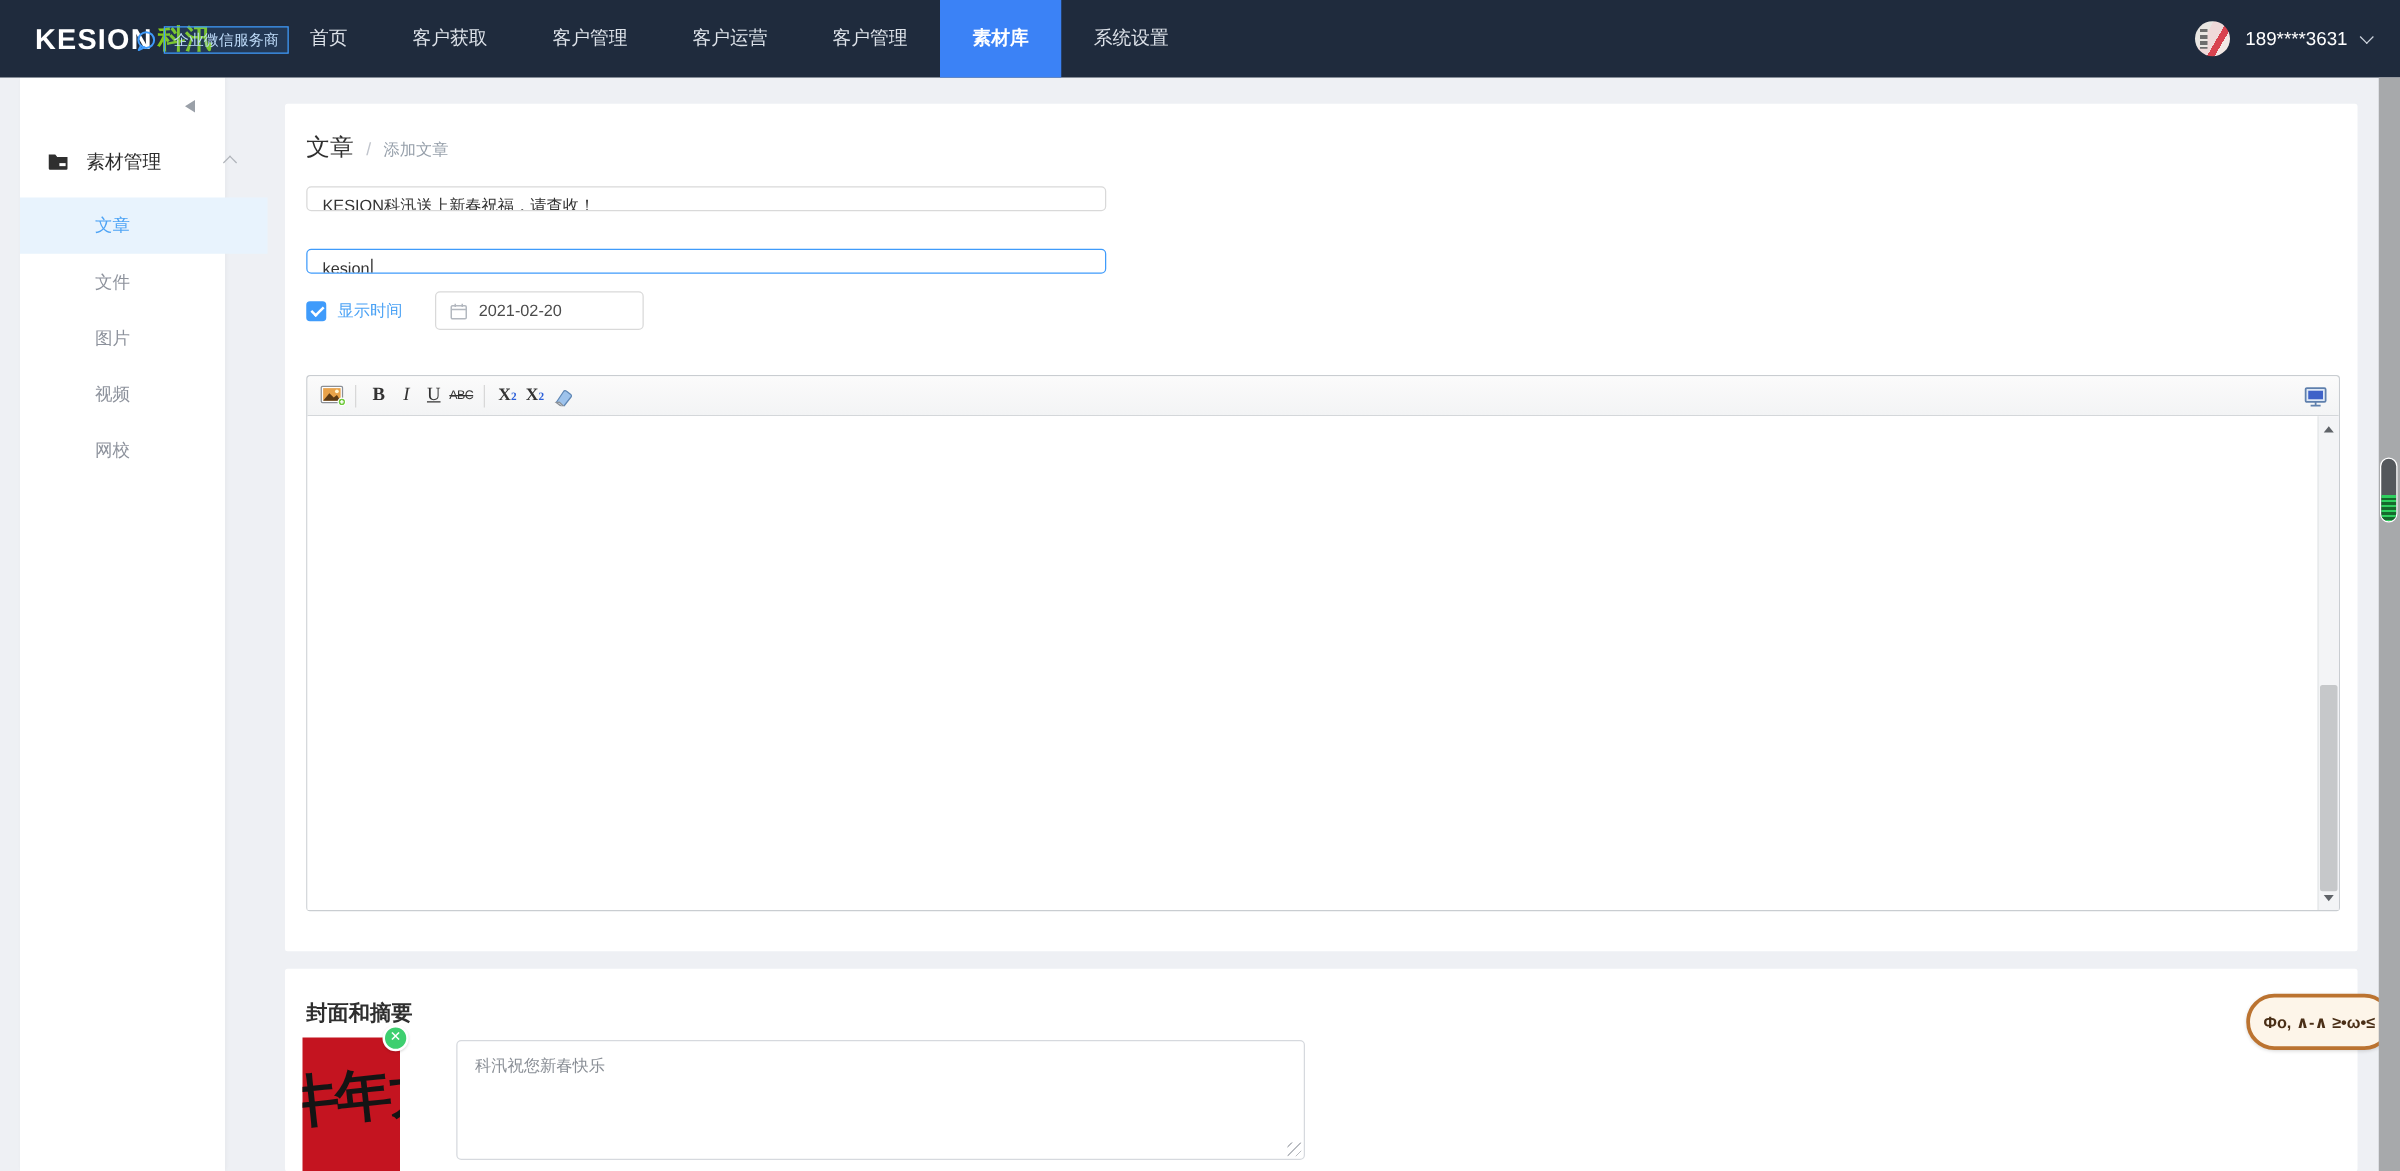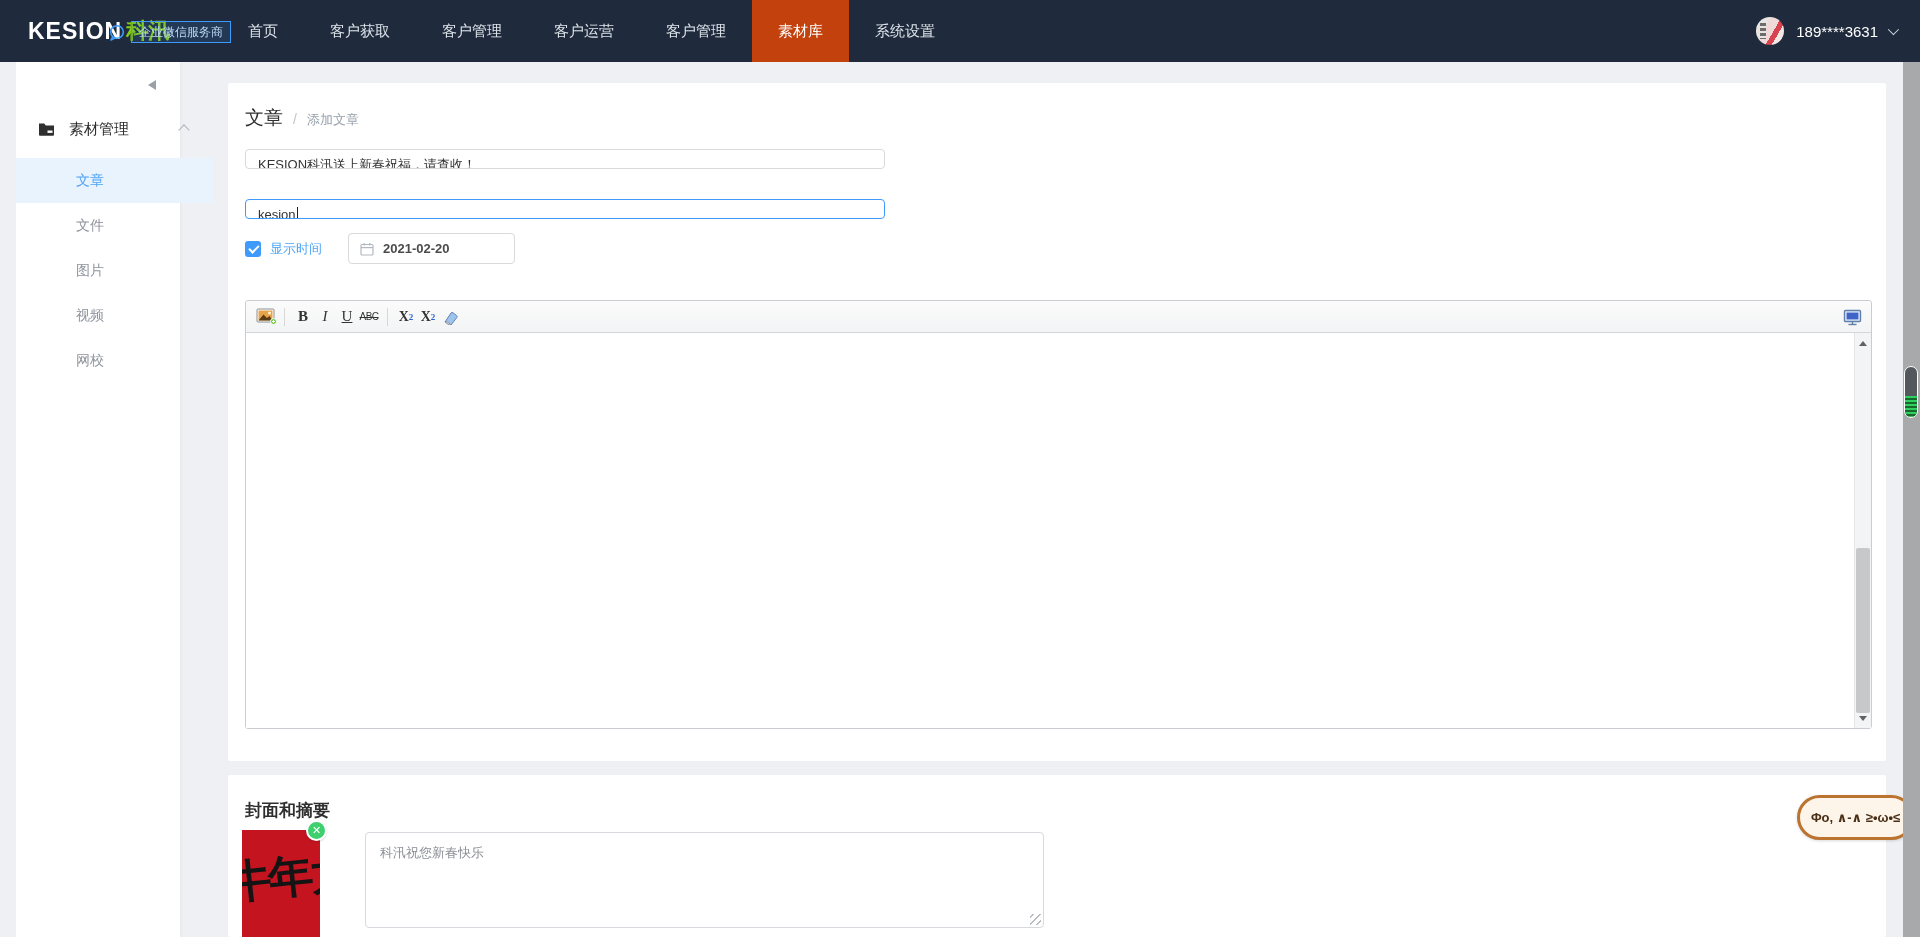--- a/index.html
+++ b/index.html
@@ -11,21 +11,21 @@
     background:#1f2b3d; display:flex; align-items:center; z-index:30; }
   .logo { position:absolute; left:28px; top:0; height:62px; display:flex; align-items:center; cursor:pointer; }
   .logo-en { color:#fff; font-size:23px; font-weight:600; letter-spacing:1px; }
   .logo-zh { color:#84cc16; font-size:22px; font-weight:700; margin-left:4px; }
   .badge { position:absolute; left:107px; top:19px; height:24px; display:flex; align-items:flex-end; }
   .badge svg { display:block; }
   .badge-text { margin-left:4px; border:1px solid #3f9bfb; color:#bcd9f7; background:rgba(63,155,251,.12);
     font-size:12px; padding:2px 7px; line-height:16px; white-space:nowrap; }
   .nav { position:absolute; left:222px; top:0; height:62px; display:flex; }
   .nav-item { color:#dde2e9; font-size:15px; line-height:62px; padding:0 26px; cursor:pointer; text-decoration:none; }
-  .nav-item.active { background:#c2410c; color:#fff; font-weight:400; }
+  .nav-item.active { background:#3b82f6; color:#fff; font-weight:700; }
   .user { position:absolute; right:24px; top:0; height:62px; display:flex; align-items:center; cursor:pointer; }
   .avatar { width:28px; height:28px; border-radius:50%; overflow:hidden; position:relative;
     background:linear-gradient(120deg,#e9e6e2 0 34%,#efd9d9 34% 58%,#d8434f 58% 72%,#f3e8e4 72% 100%); }
   .avatar::after { content:""; position:absolute; left:4px; top:6px; width:6px; height:16px;
     background:repeating-linear-gradient(#6d6d6d 0 3px,#e9e6e2 3px 5px); }
   .phone { color:#fff; font-size:15px; margin:0 10px 0 12px; }
   .chev { width:8px; height:8px; border-right:1.6px solid #cfd6df; border-bottom:1.6px solid #cfd6df;
     transform:rotate(45deg) translateY(-2px); display:inline-block; }
 
   
@@ -62,21 +62,21 @@
 
   
   .timerow { position:absolute; left:17px; top:150px; height:31px; display:flex; align-items:center; }
   .checkbox { width:16px; height:16px; background:#3f9bfb; border-radius:3px; position:relative; cursor:pointer; }
   .checkbox::after { content:""; position:absolute; left:3.5px; top:4px; width:8px; height:4px;
     border-left:2px solid #fff; border-bottom:2px solid #fff; transform:rotate(-45deg); }
   .showtime { color:#4da3f5; font-size:13px; margin-left:9px; cursor:pointer; }
   .datebox { margin-left:26px; width:167px; height:31px; border:1px solid #d9d9d9; border-radius:4px;
     display:flex; align-items:center; padding:0 11px; cursor:pointer; background:#fff; }
   .datebox svg { display:block; }
-  .dateval { font-size:13px; color:#4b4b4b; margin-left:9px;font-weight:bold; }
+  .dateval { font-size:13px; color:#4b4b4b; margin-left:9px; }
 
   
   .editor { position:absolute; left:17px; top:217px; width:1627px; height:429px;
     border:1px solid #c9cdd1; border-radius:3px; background:#fff; }
   .toolbar { position:absolute; left:0; top:0; right:0; height:32px; background:linear-gradient(#fbfbfb,#f3f4f5);
     border-bottom:1px solid #d4d7da; border-radius:3px 3px 0 0; display:flex; align-items:center; padding-left:9px; }
   .tb-btn { display:flex; align-items:center; justify-content:center; min-width:22px; height:24px;
     cursor:pointer; border-radius:2px; color:#333; }
   .tb-sep { width:1px; height:18px; background:#d8d8d8; margin:0 7px; }
   .tb-b { font-family:"Liberation Serif","DejaVu Serif",serif; font-weight:700; font-size:15px; }

